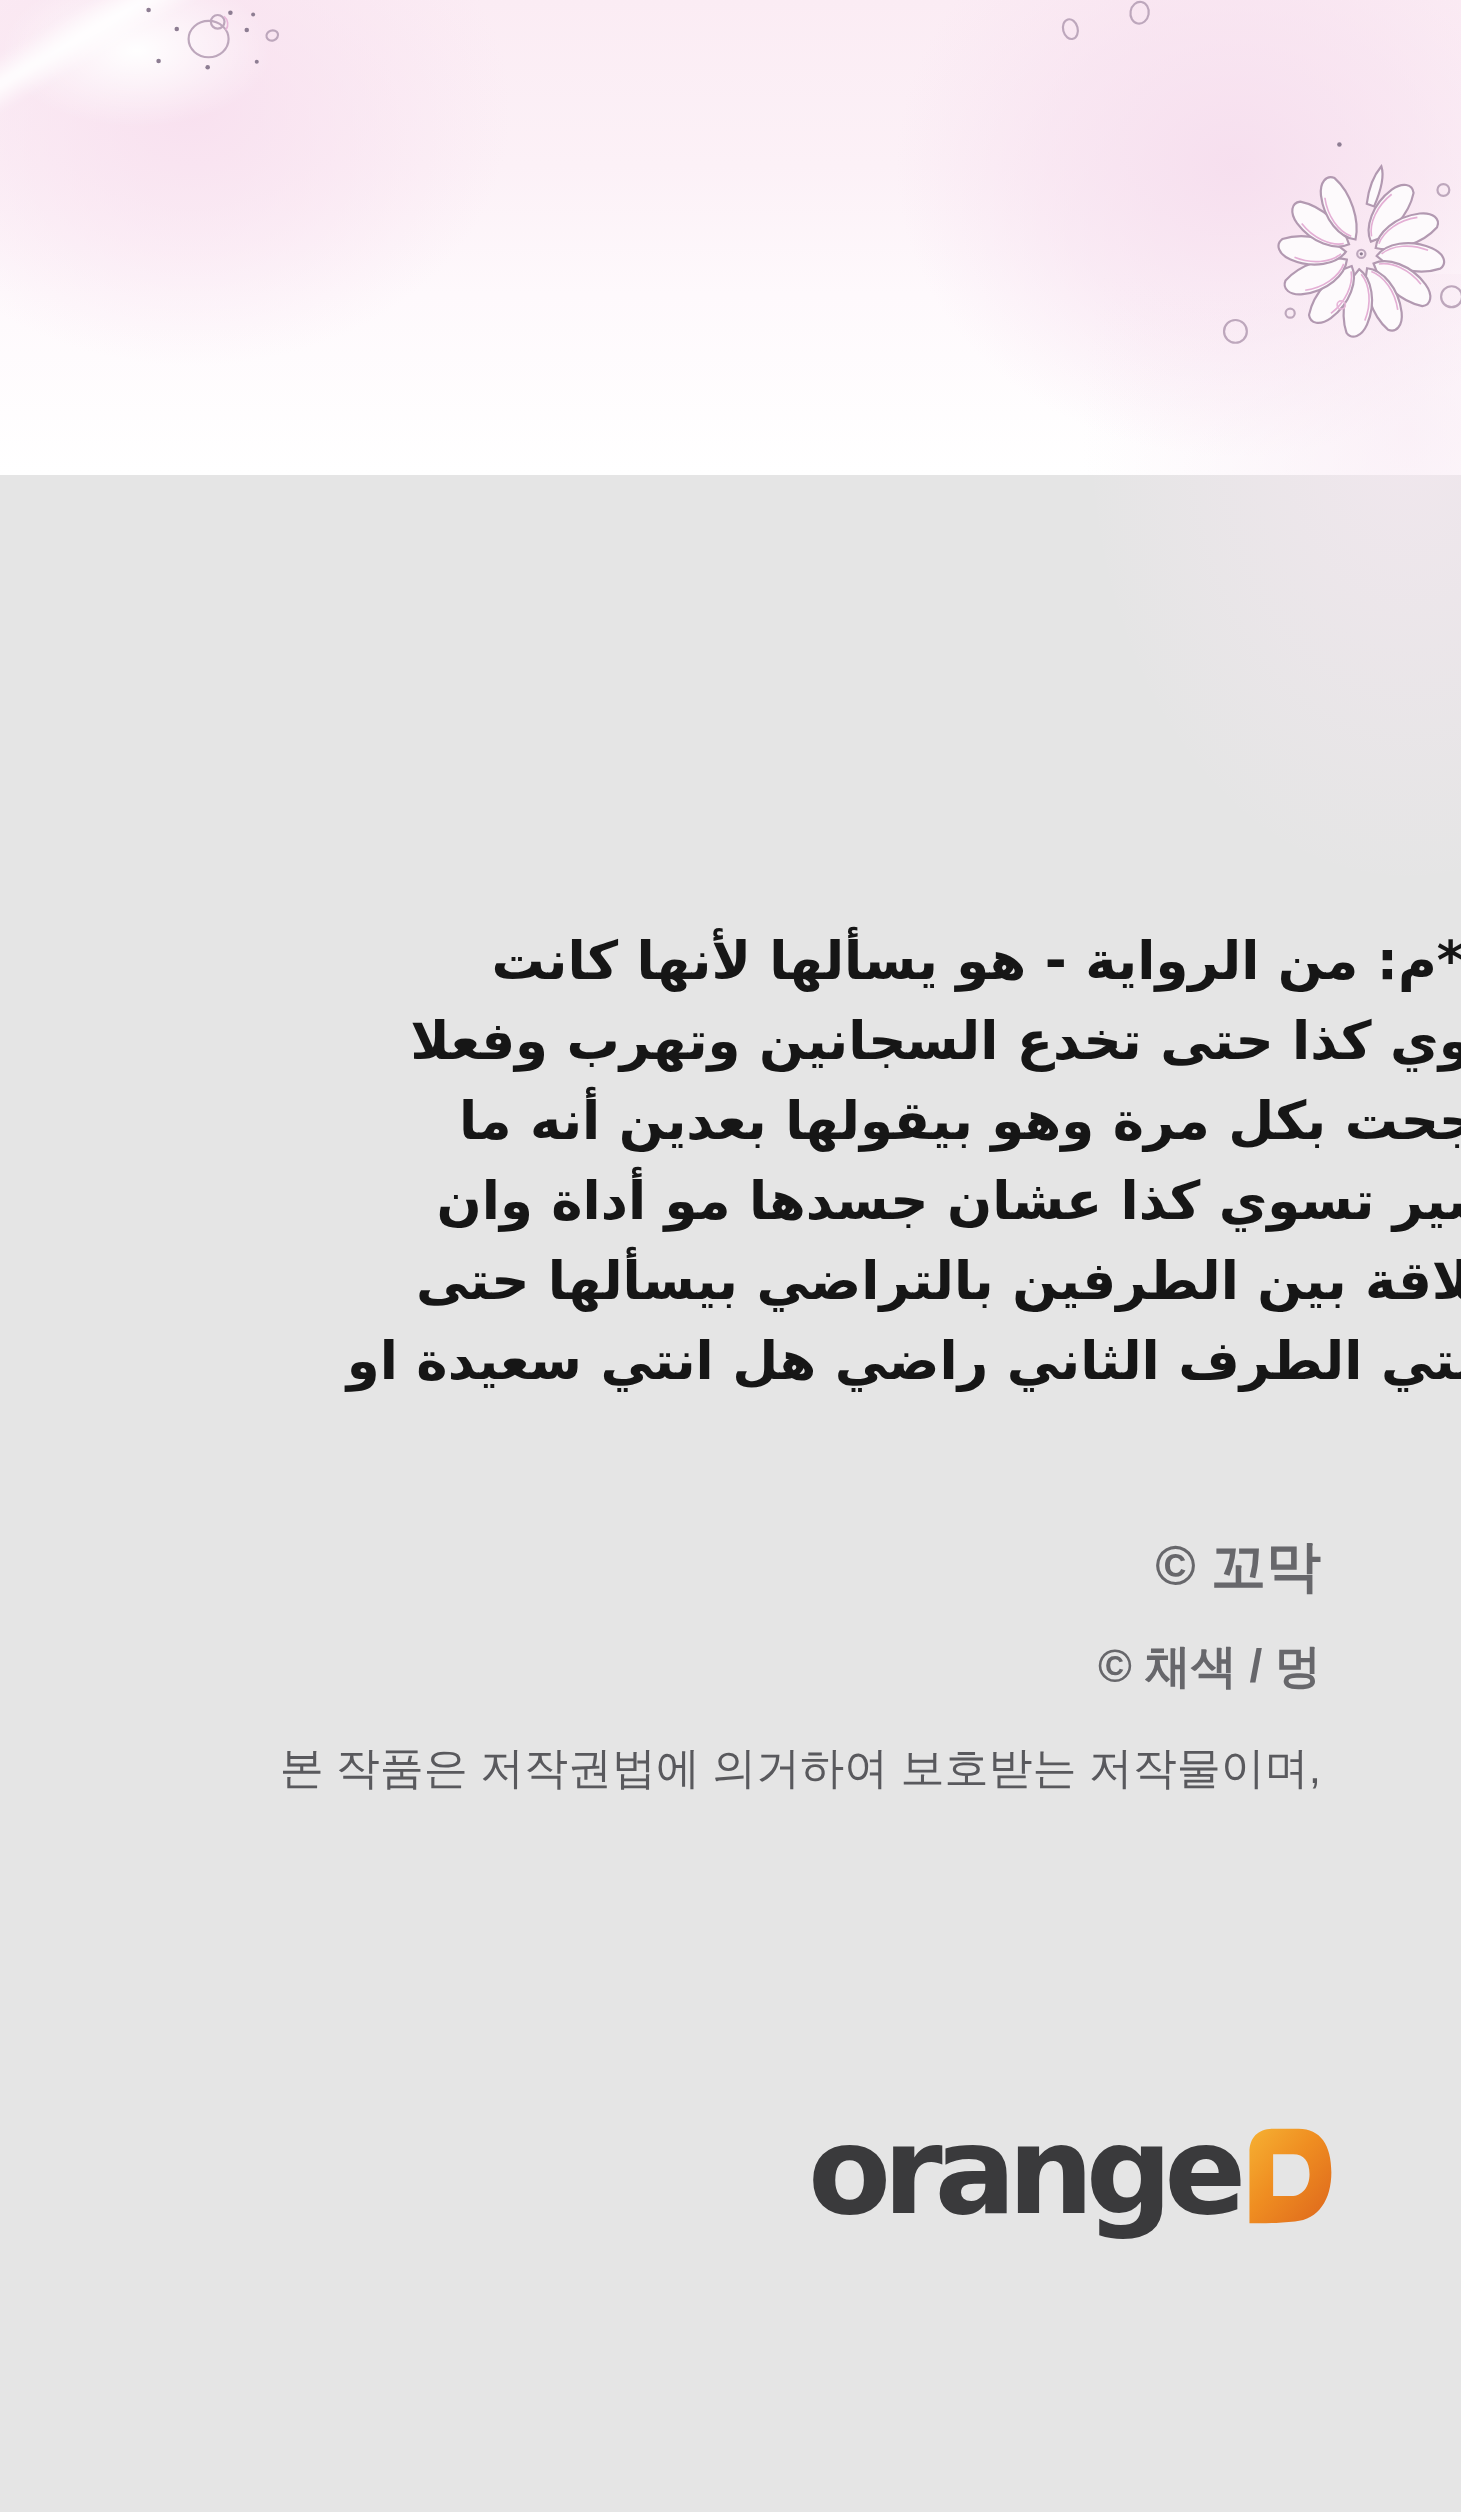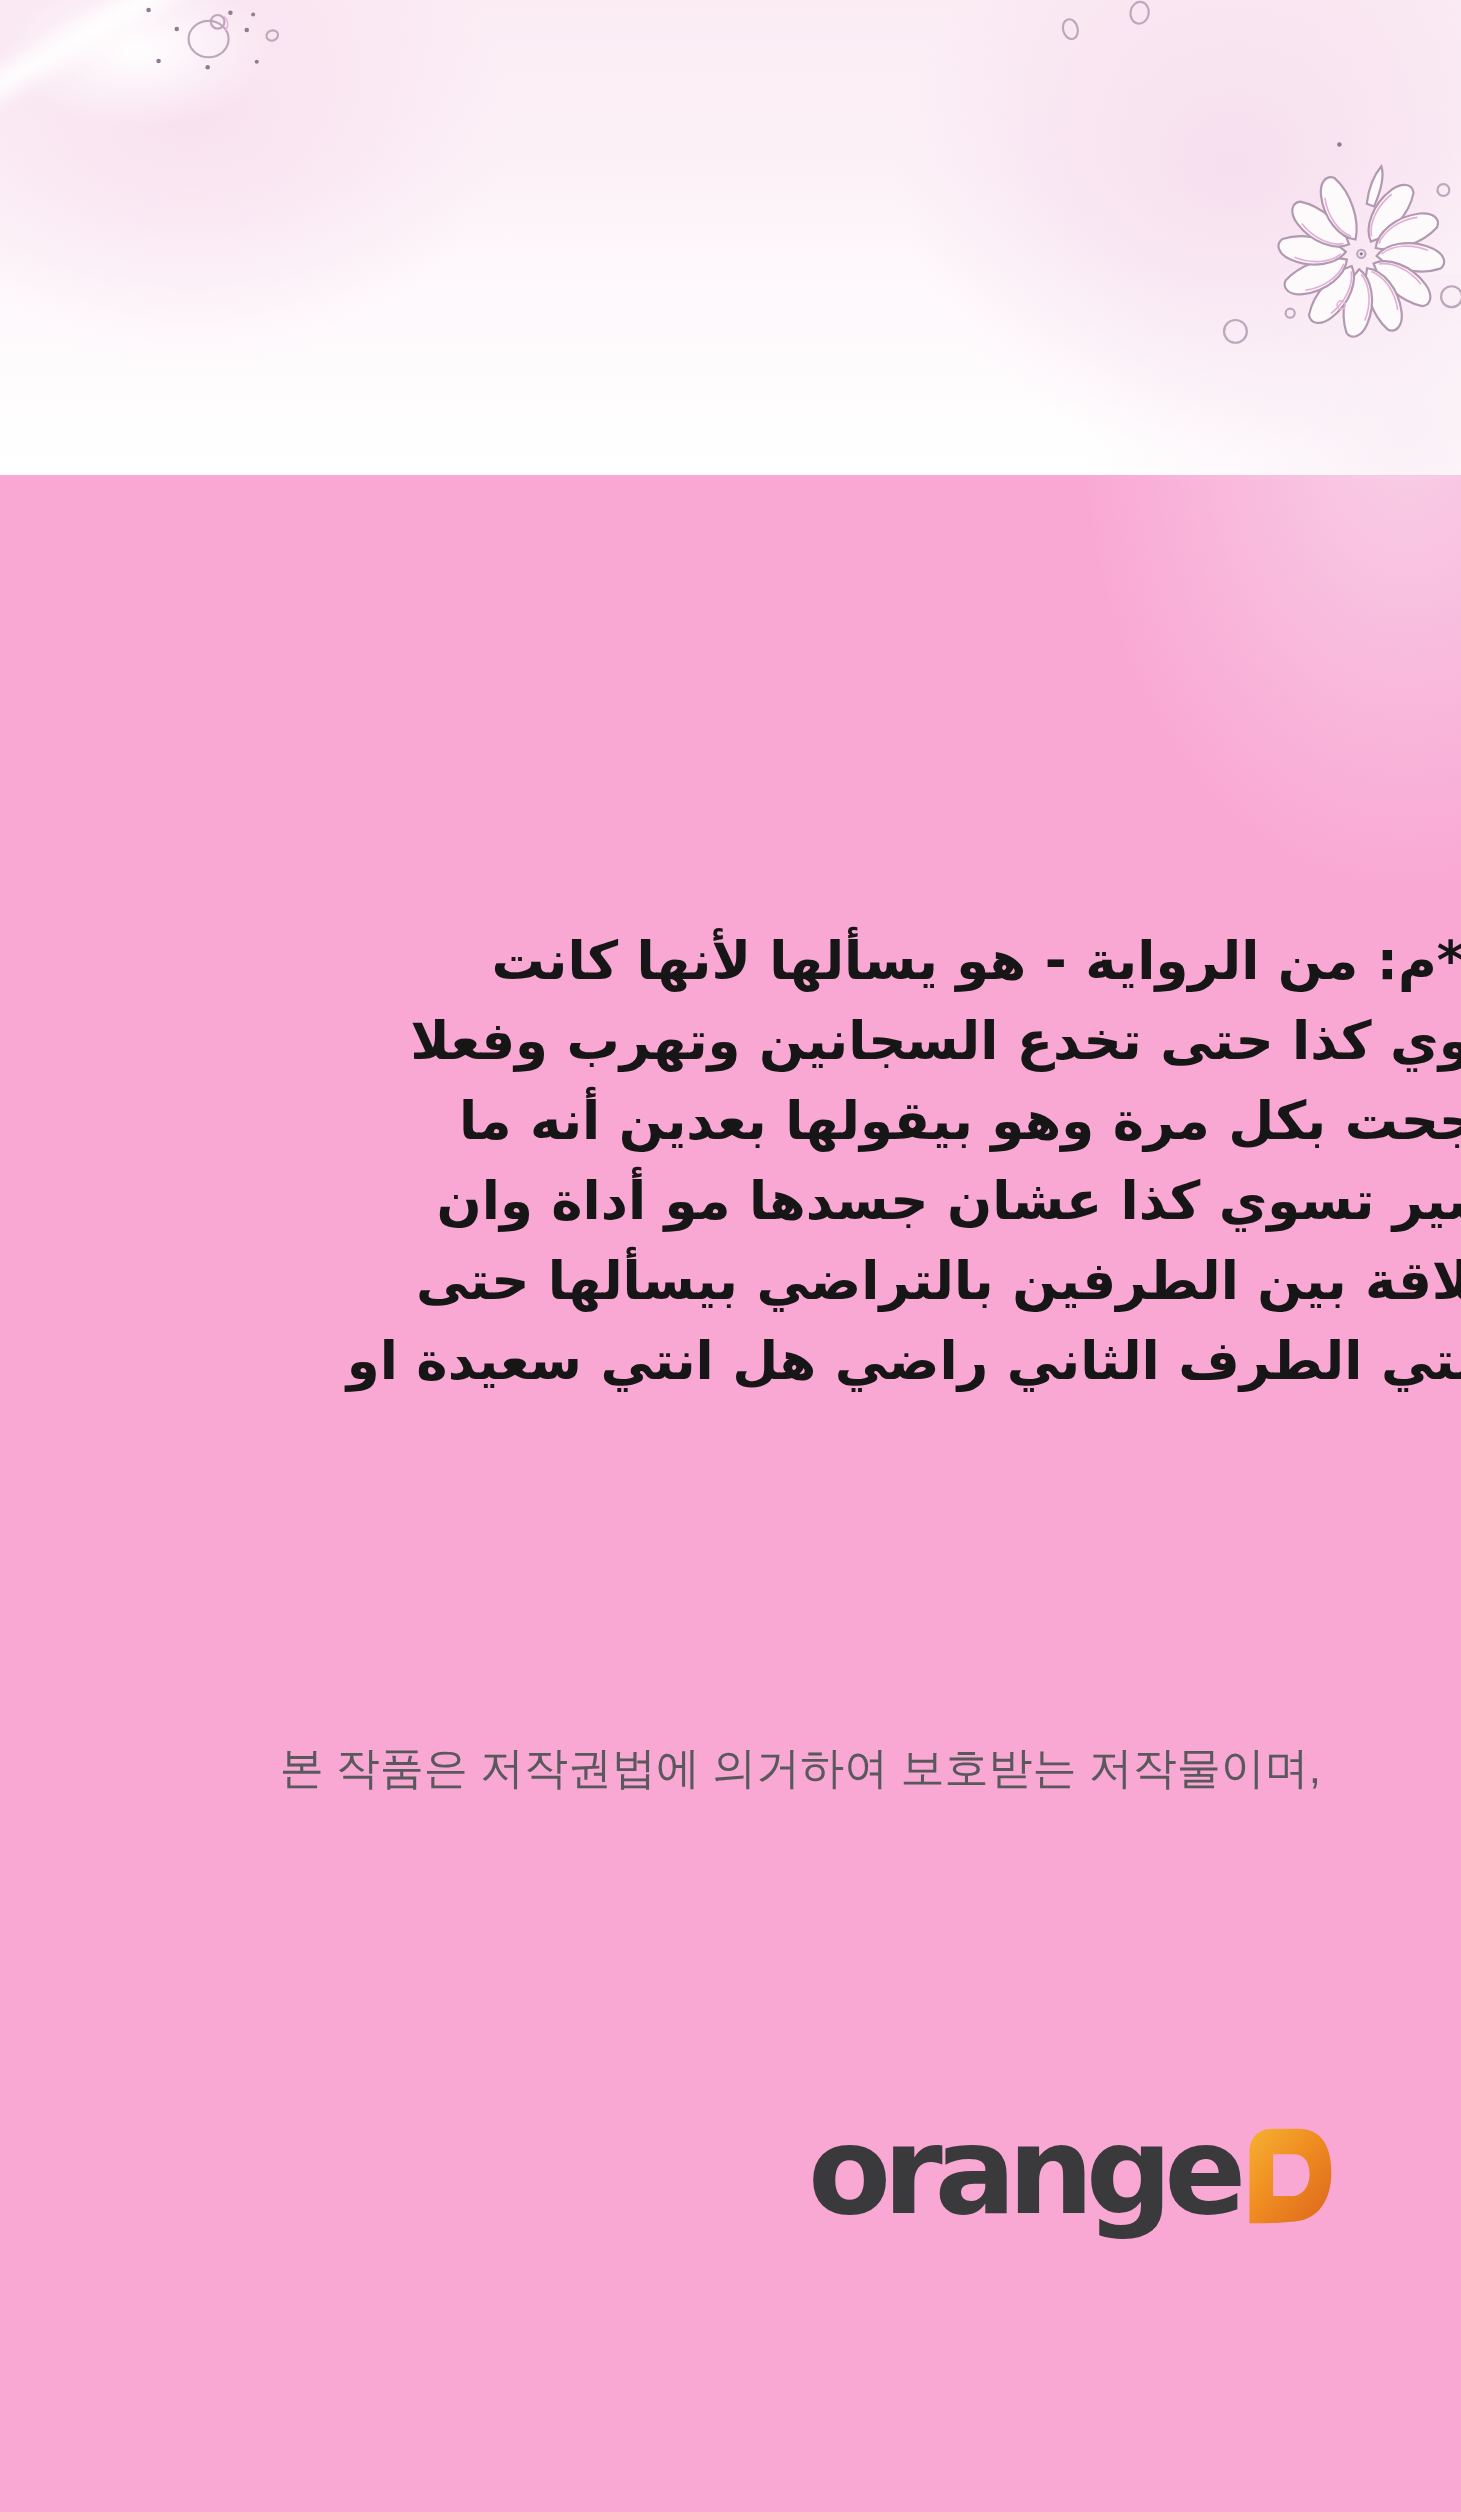--- a/index.html
+++ b/index.html
@@ -1,17 +1,17 @@
 <!DOCTYPE html>
 <html style="font-size:14.6px"><head>
 <meta charset="utf-8">
 <style>
   html,body{margin:0;padding:0;background:#ffffff;}
   .page{
-    position:relative;width:1462px;height:2512px;background:#f9a8d4;overflow:hidden;
+    position:relative;width:1462px;height:2512px;background:#e5e5e5;overflow:hidden;
     font-family:"DejaVu Sans",sans-serif;
   }
   
   .bg-top{
     position:absolute;left:0;top:0;width:1462px;height:475px;
     background:linear-gradient(180deg,#fbecf4 0%,#fcf1f7 35%,#fef9fc 62%,#ffffff 100%);
   }
   .blob-tl{
     position:absolute;left:-128px;top:-146px;width:639px;height:512px;
     background:radial-gradient(closest-side,rgba(248,224,239,0.95),rgba(248,224,239,0.45) 55%,rgba(255,255,255,0) 100%);
@@ -170,20 +170,24 @@
 
   <div class="arabic" lang="ar" dir="rtl">
     <div class="line">*م: من الرواية - هو يسألها لأنها كانت</div>
     <div class="line">تسوي كذا حتى تخدع السجانين وتهرب وفعلا</div>
     <div class="line">نجحت بكل مرة وهو بيقولها بعدين أنه ما</div>
     <div class="line">يصير تسوي كذا عشان جسدها مو أداة وان</div>
     <div class="line">العلاقة بين الطرفين بالتراضي بيسألها حتى</div>
     <div class="line">لو خليتي الطرف الثاني راضي هل انتي سعيدة او</div>
   </div>
 
+  <div class="credits" lang="ko">
+    <div class="credit-author">© 꼬막</div>
+    <div class="credit-colorist">© 채색 / 멍</div>
+  </div>
 
   <div class="notice" lang="ko">
     <div class="nline">본 작품은 저작권법에 의거하여 보호받는 저작물이며,</div>
   </div>
 
   <div class="logo">
     <span class="logo-word">orange</span>
     <svg class="logo-d" width="91" height="102" viewBox="0 0 100 112">
       <defs>
         <linearGradient id="dgrad" x1="0" y1="0" x2="1" y2="1">

